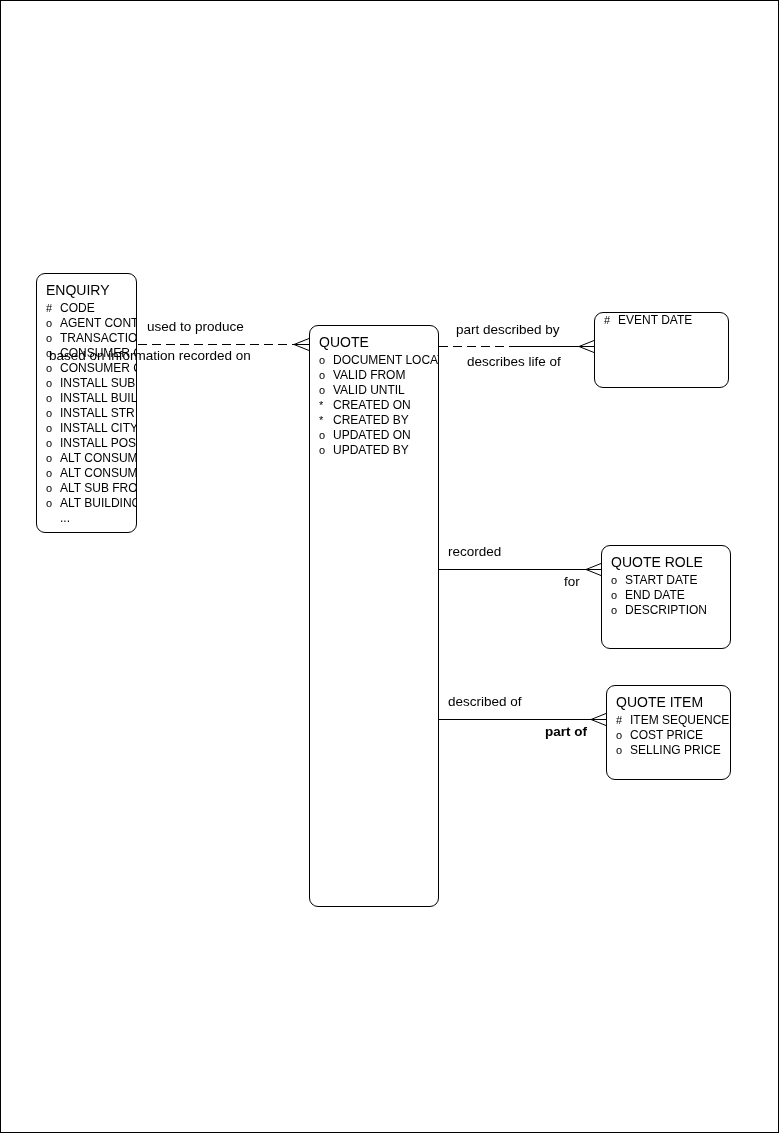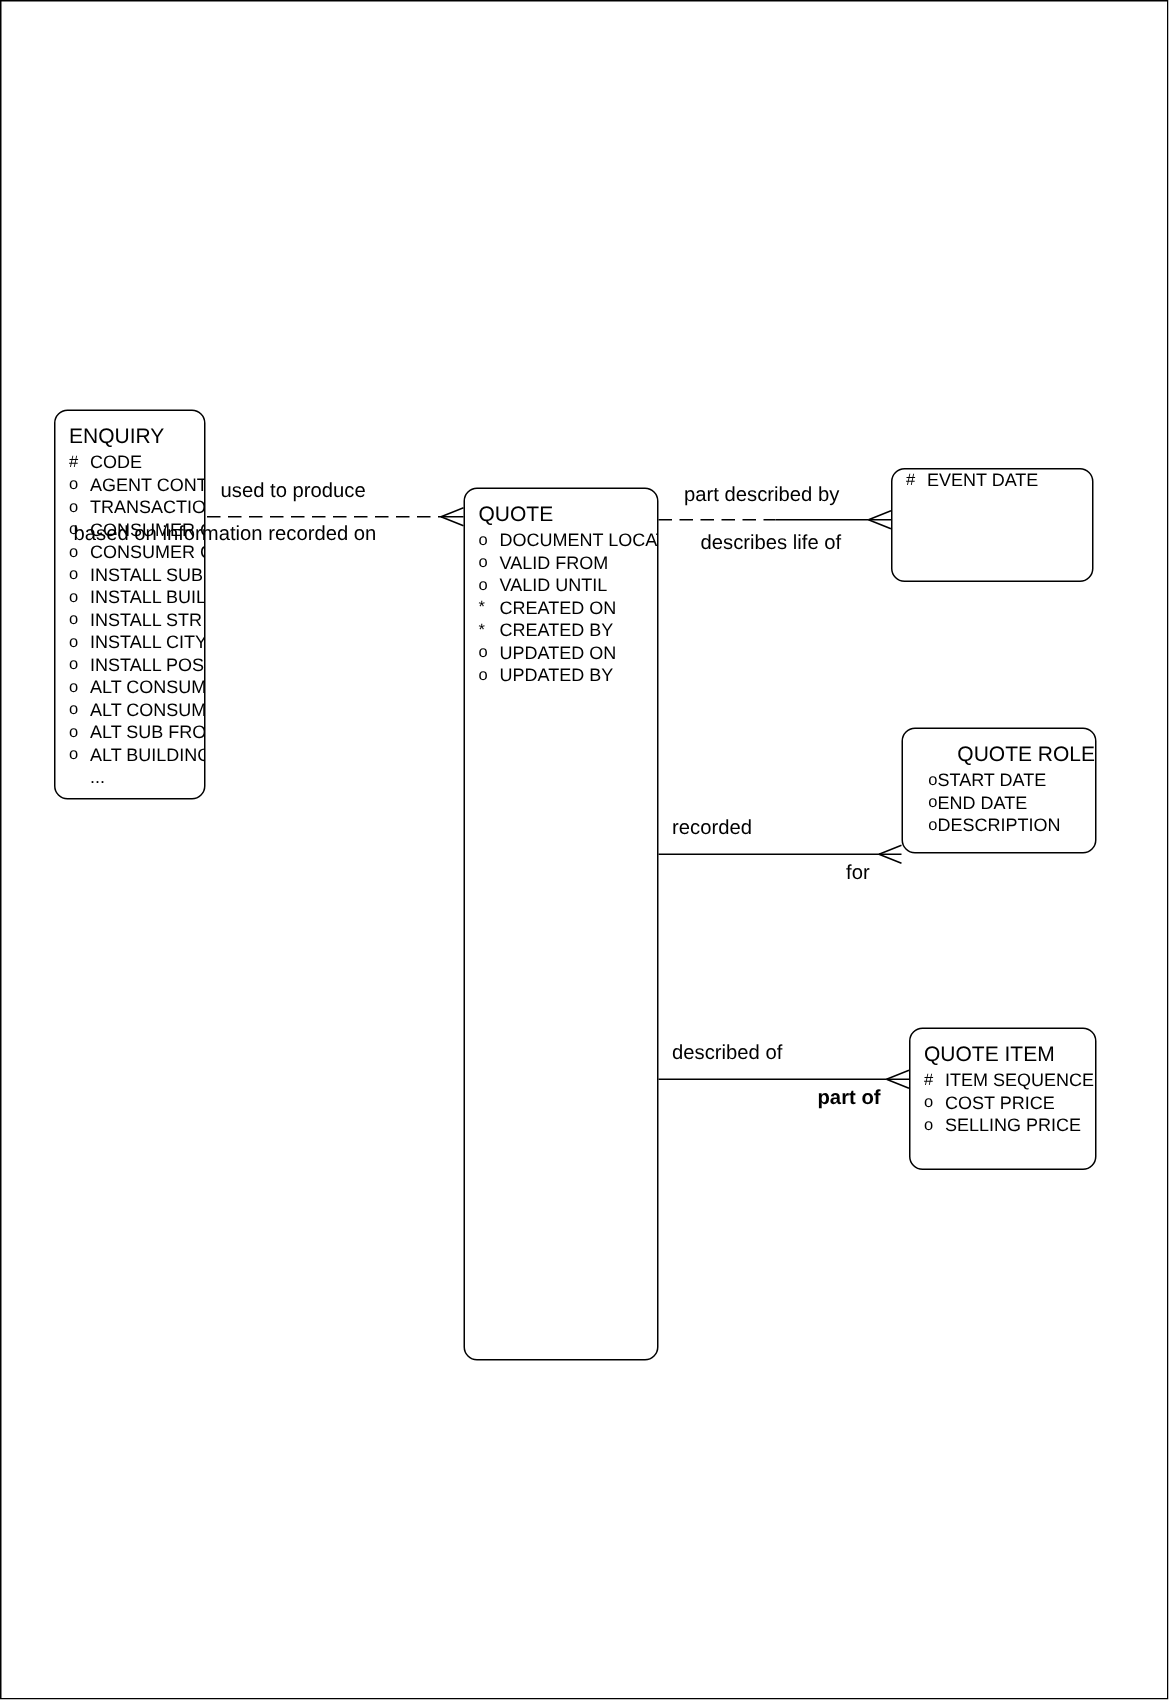--- a/index.html
+++ b/index.html
@@ -180,21 +180,21 @@
       </div>
   </div>
 
   <div class="entity" style="left:593px;top:311px;width:135px;height:76px;">
     <div class="attr">
         <span class="m">#</span>
         <span class="t">EVENT DATE</span>
       </div>
   </div>
 
-  <div class="entity" style="left:600px;top:484px;width:130px;height:84px;text-align:right;">
+  <div class="entity" style="left:600px;top:544px;width:130px;height:104px;">
     <div class="entity-title">QUOTE ROLE</div>
     <div class="attr">
         <span class="m">o</span>
         <span class="t">START DATE</span>
       </div>
     <div class="attr">
         <span class="m">o</span>
         <span class="t">END DATE</span>
       </div>
     <div class="attr">

